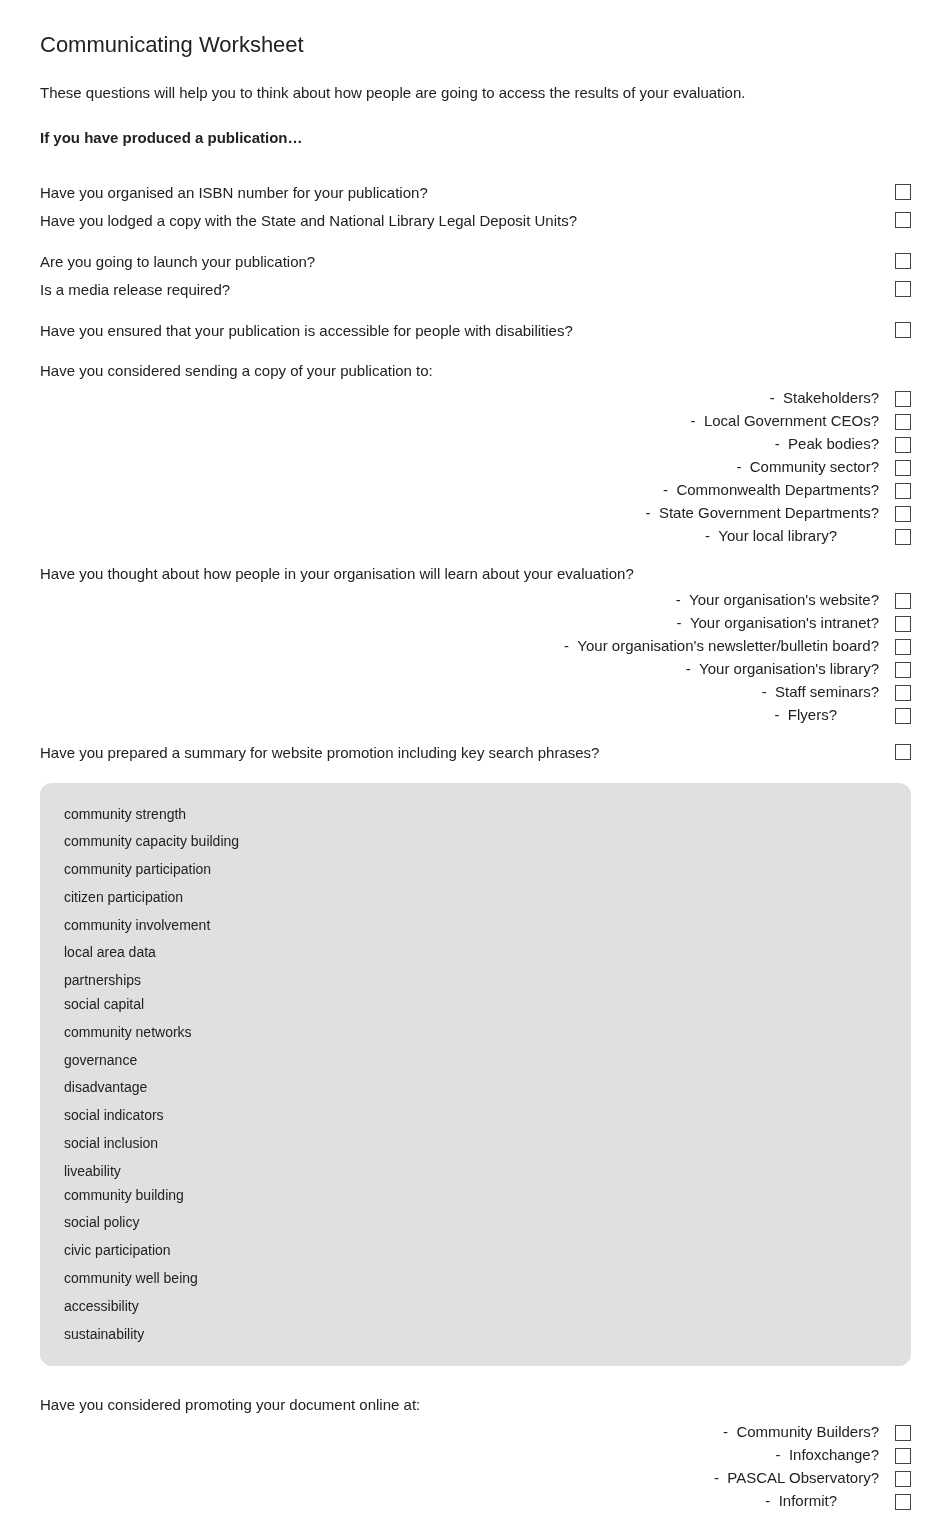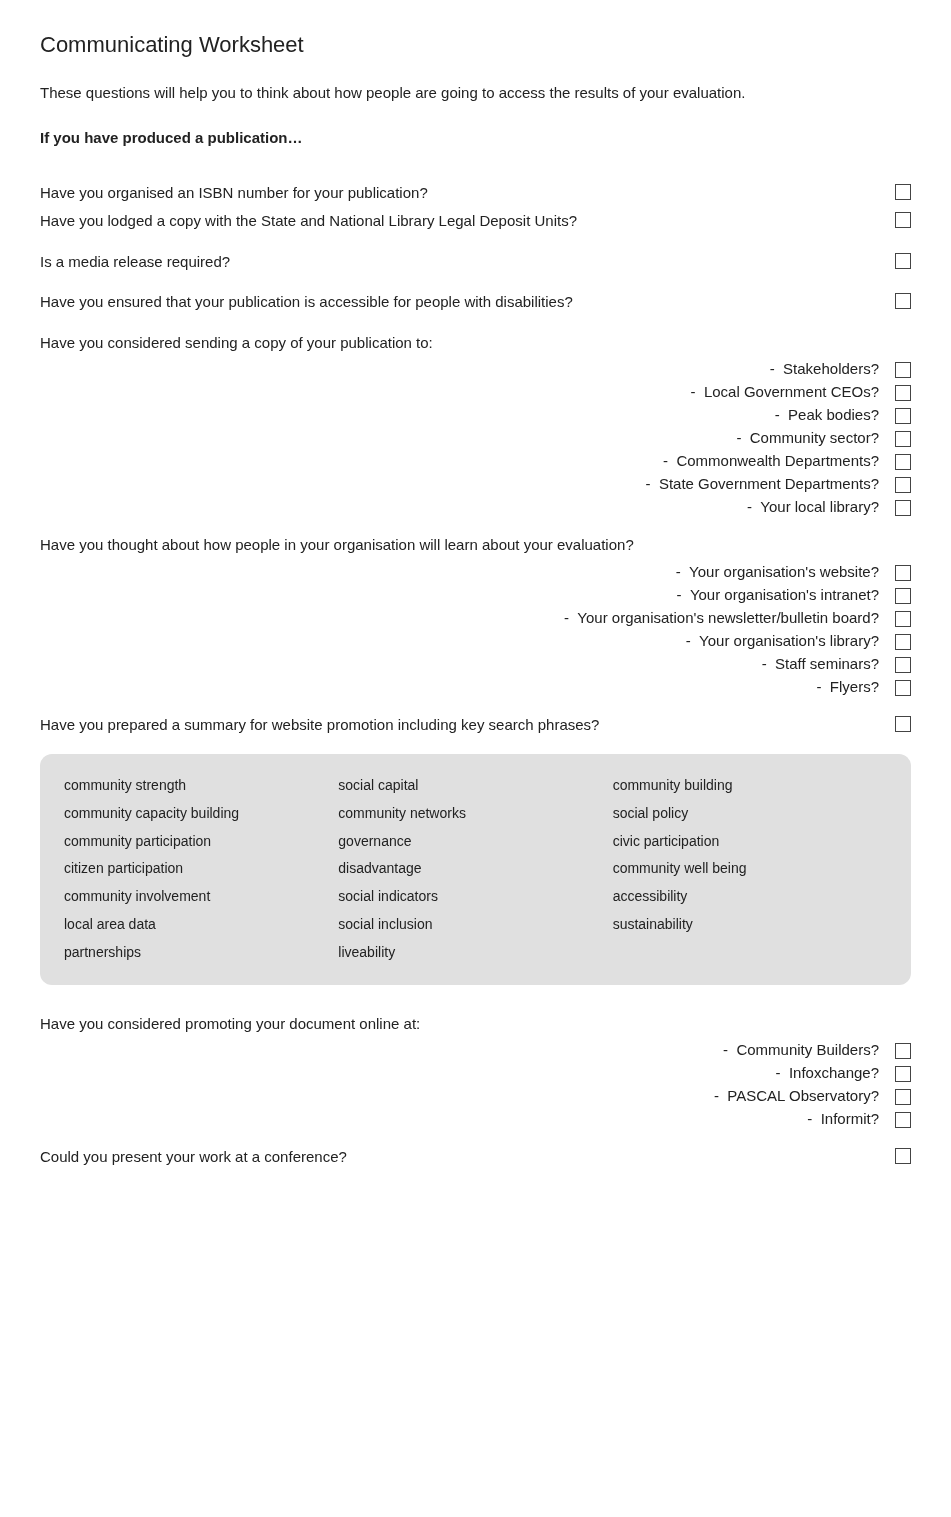--- a/index.html
+++ b/index.html
@@ -38,21 +38,21 @@
     }
     .checkbox {
       width: 16px;
       height: 16px;
       border: 1.5px solid #444;
       display: inline-block;
       flex-shrink: 0;
       margin-top: 2px;
       background: #fff;
     }
-    .spacer { margin-bottom: 18px; }
+    .spacer { margin-bottom: 18px; gap: 42px; }
     .sub-list {
       margin-top: 2px;
     }
     .sub-item {
       display: flex;
       justify-content: space-between;
       align-items: flex-start;
       margin-bottom: 5px;
       padding-left: 16px;
       text-align: right;
@@ -61,20 +61,21 @@
       flex: 1;
       padding-right: 16px;
     }
     .keyword-box {
       background: #e0e0e0;
       border-radius: 12px;
       padding: 20px 24px;
       margin: 18px 0 28px 0;
       display: flex;
       gap: 0;
+      flex-direction: column;
     }
     .keyword-col {
       flex: 1;
       display: flex;
       flex-direction: column;
       gap: 4px;
     }
     .keyword-col span {
       font-size: 14px;
       line-height: 1.7;
@@ -95,20 +96,24 @@
     <span class="q-text">Have you organised an ISBN number for your publication?</span>
     <span class="checkbox"></span>
   </div>
   <div class="question-row spacer">
     <span class="q-text">Have you lodged a copy with the State and National Library Legal Deposit Units?</span>
     <span class="checkbox"></span>
   </div>
 </div>
 
 <div class="spacer">
+  <div class="question-row">
+    <span class="q-text">Are you going to launch your publication?</span>
+    <span class="checkbox"></span>
+  </div>
   <div class="question-row spacer">
     <span class="q-text">Is a media release required?</span>
     <span class="checkbox"></span>
   </div>
 </div>
 
 <div class="spacer">
   <div class="question-row spacer">
     <span class="q-text">Have you ensured that your publication is accessible for people with disabilities?</span>
     <span class="checkbox"></span>

